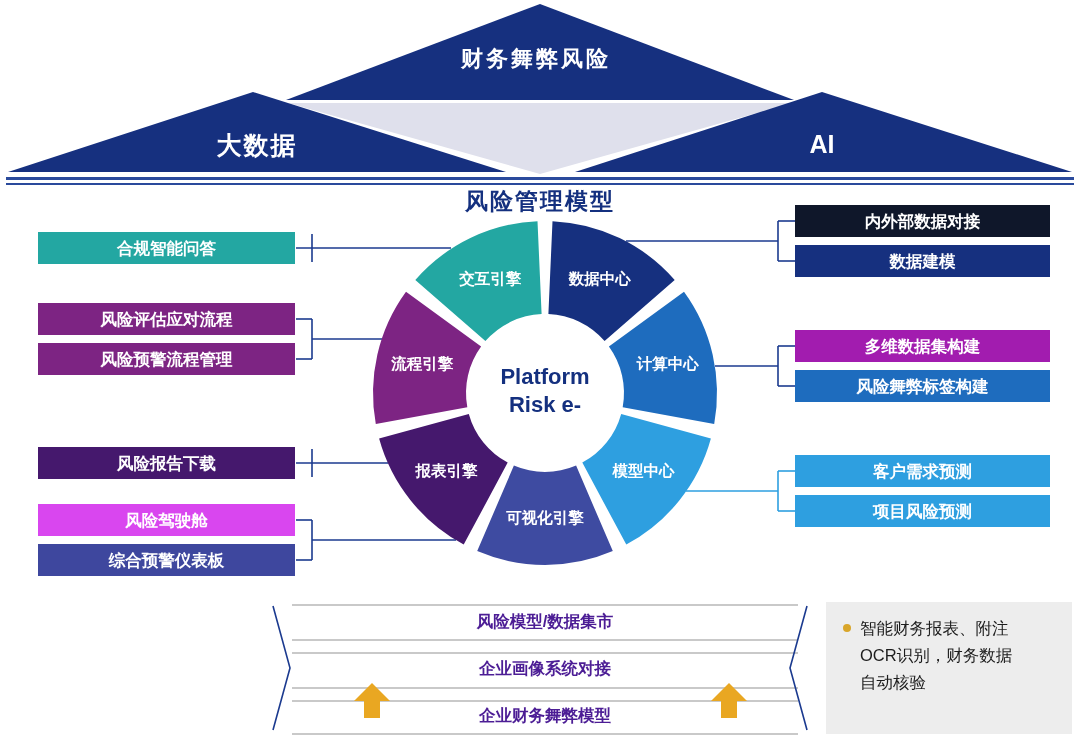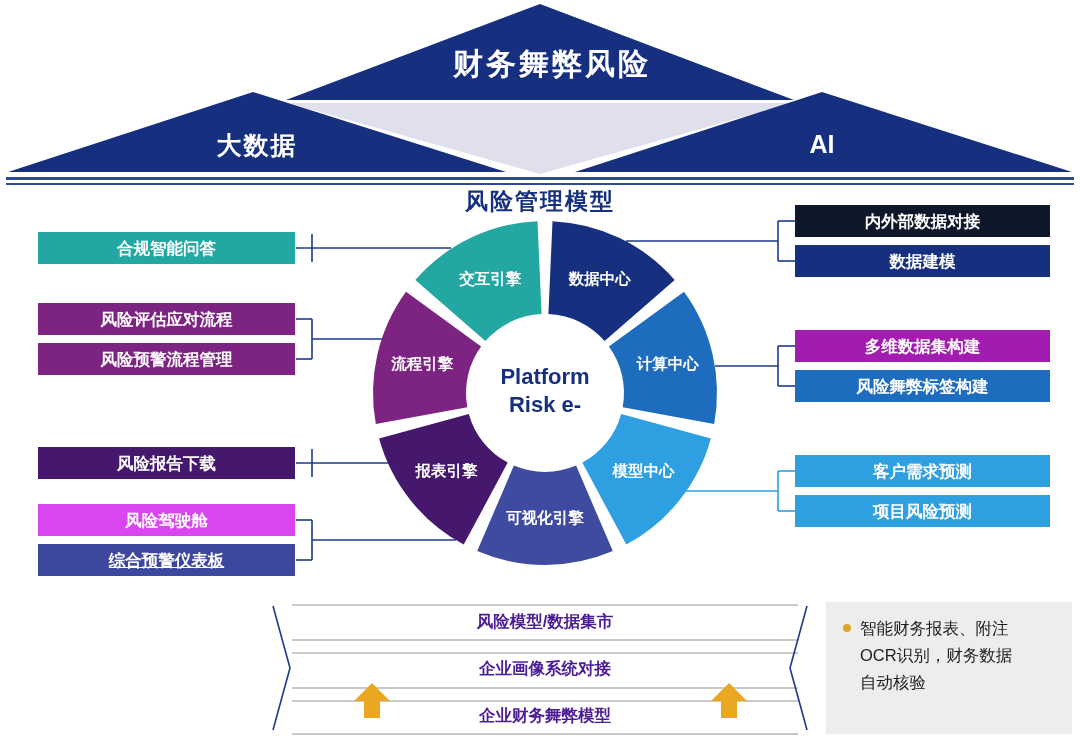--- a/index.html
+++ b/index.html
@@ -2,21 +2,21 @@
 <html><head>
 <meta charset="utf-8">
 <style>
   * { margin:0; padding:0; box-sizing:border-box; }
   html,body { background:#ffffff; }
   body { font-family:"Liberation Sans","DejaVu Sans",sans-serif; }
   #canvas { position:relative; width:1080px; height:736px; background:#fff; overflow:hidden; }
   #art { position:absolute; left:0; top:0; }
 
   .overlay-label { position:absolute; color:#fff; font-weight:bold; text-align:center; }
-  #top-label   { left:352px; top:44px;  width:400px; font-size:30px; letter-spacing:3px; }
+  #top-label   { left:336px; top:44px;  width:400px; font-size:22px; letter-spacing:3px; }
   #left-label  { left:157px; top:129px; width:200px; font-size:25px; letter-spacing:2px; }
   #right-label { left:722px; top:130px; width:200px; font-size:25px; }
 
   #section-title { position:absolute; left:0; top:186px; width:1080px; text-align:center;
                    color:#14307f; font-size:23px; font-weight:bold; letter-spacing:2px; }
 
   .mod-box { position:absolute; height:32px; line-height:32px; color:#fff; font-size:16.5px;
              font-weight:bold; text-align:center; }
   .left-col  { left:38px;  width:257px; }
   .right-col { left:795px; width:255px; }
@@ -111,21 +111,21 @@
   <div id="right-label" class="overlay-label">AI</div>
 
   <div id="section-title">风险管理模型</div>
 
   <div id="left-boxes">
       <div class="mod-box left-col" style="top: 232px; background: rgb(35, 167, 162);">合规智能问答</div>
       <div class="mod-box left-col" style="top: 303px; background: rgb(125, 36, 131);">风险评估应对流程</div>
       <div class="mod-box left-col" style="top: 343px; background: rgb(125, 36, 131);">风险预警流程管理</div>
       <div class="mod-box left-col" style="top: 447px; background: rgb(69, 24, 109);">风险报告下载</div>
       <div class="mod-box left-col" style="top: 504px; background: #d946ef;">风险驾驶舱</div>
-      <div class="mod-box left-col" style="top: 544px; background: rgb(62, 71, 158); text-decoration: underline;">综合预警仪表板</div>
+      <div class="mod-box left-col" style="top: 544px; background: rgb(62, 71, 158);">综合预警仪表板</div>
     </div>
   <div id="right-boxes">
       <div class="mod-box right-col" style="top: 205px; background: #0f172a;">内外部数据对接</div>
       <div class="mod-box right-col" style="top: 245px; background: rgb(22, 48, 127);">数据建模</div>
       <div class="mod-box right-col" style="top: 330px; background: #a21caf;">多维数据集构建</div>
       <div class="mod-box right-col" style="top: 370px; background: rgb(30, 108, 190);">风险舞弊标签构建</div>
       <div class="mod-box right-col" style="top: 455px; background: rgb(46, 159, 224);">客户需求预测</div>
       <div class="mod-box right-col" style="top: 495px; background: rgb(46, 159, 224);">项目风险预测</div>
     </div>
 

